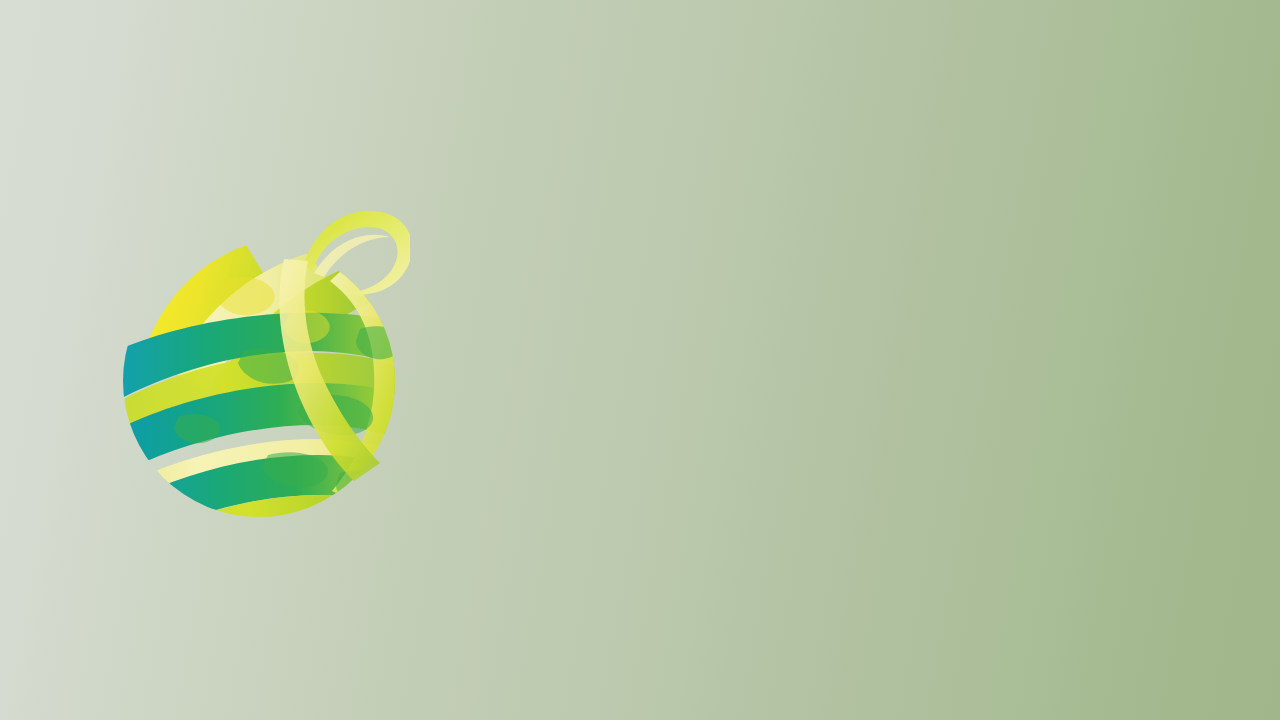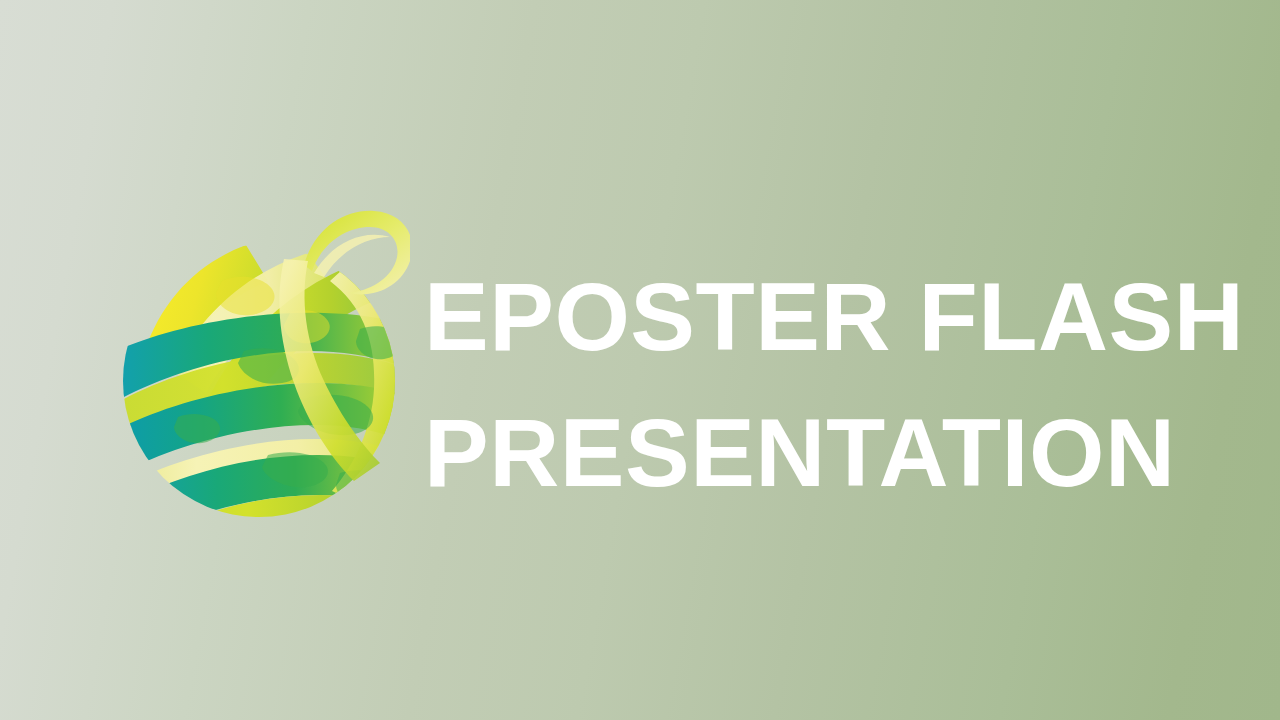--- a/index.html
+++ b/index.html
@@ -176,18 +176,14 @@
         <path d="M196,70 C214,40 244,26 272,34 C248,34 222,48 206,74 Z" fill="#f4f1b0" opacity="0.85"></path>
       </g>
 
       <g>
         <path d="M190,58 C182,96 188,140 206,178 C224,216 246,244 262,260
                  L236,278 C212,254 190,220 176,180 C160,134 158,92 166,56 Z" fill="url(#gTail)" opacity="0.9"></path>
       </g>
     </svg>
   </div>
 
-  <div id="title-block">
-    <div class="title-line">EPOSTER FLASH</div>
-    <div class="title-line">PRESENTATION</div>
-  </div>
 
 </div>
 
 </body></html>

